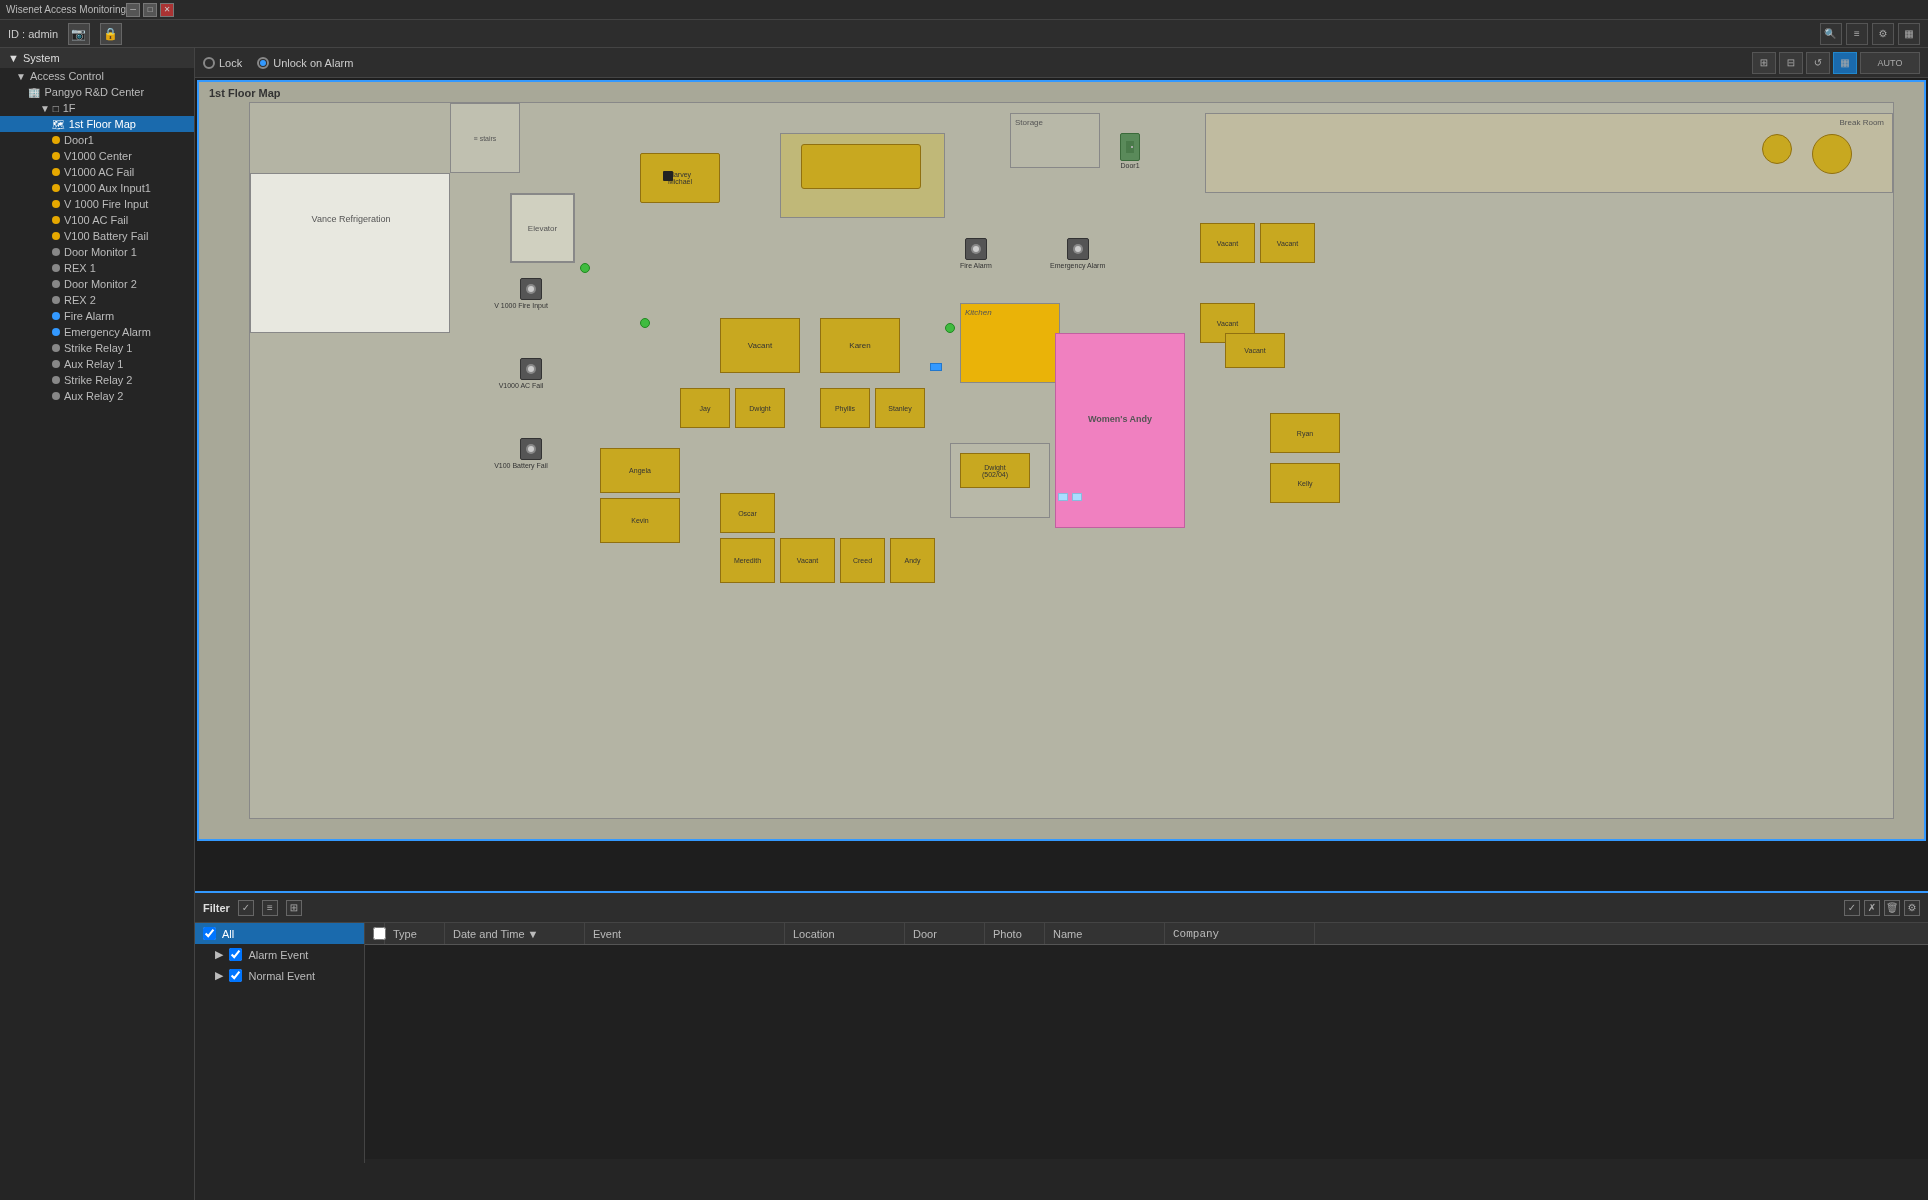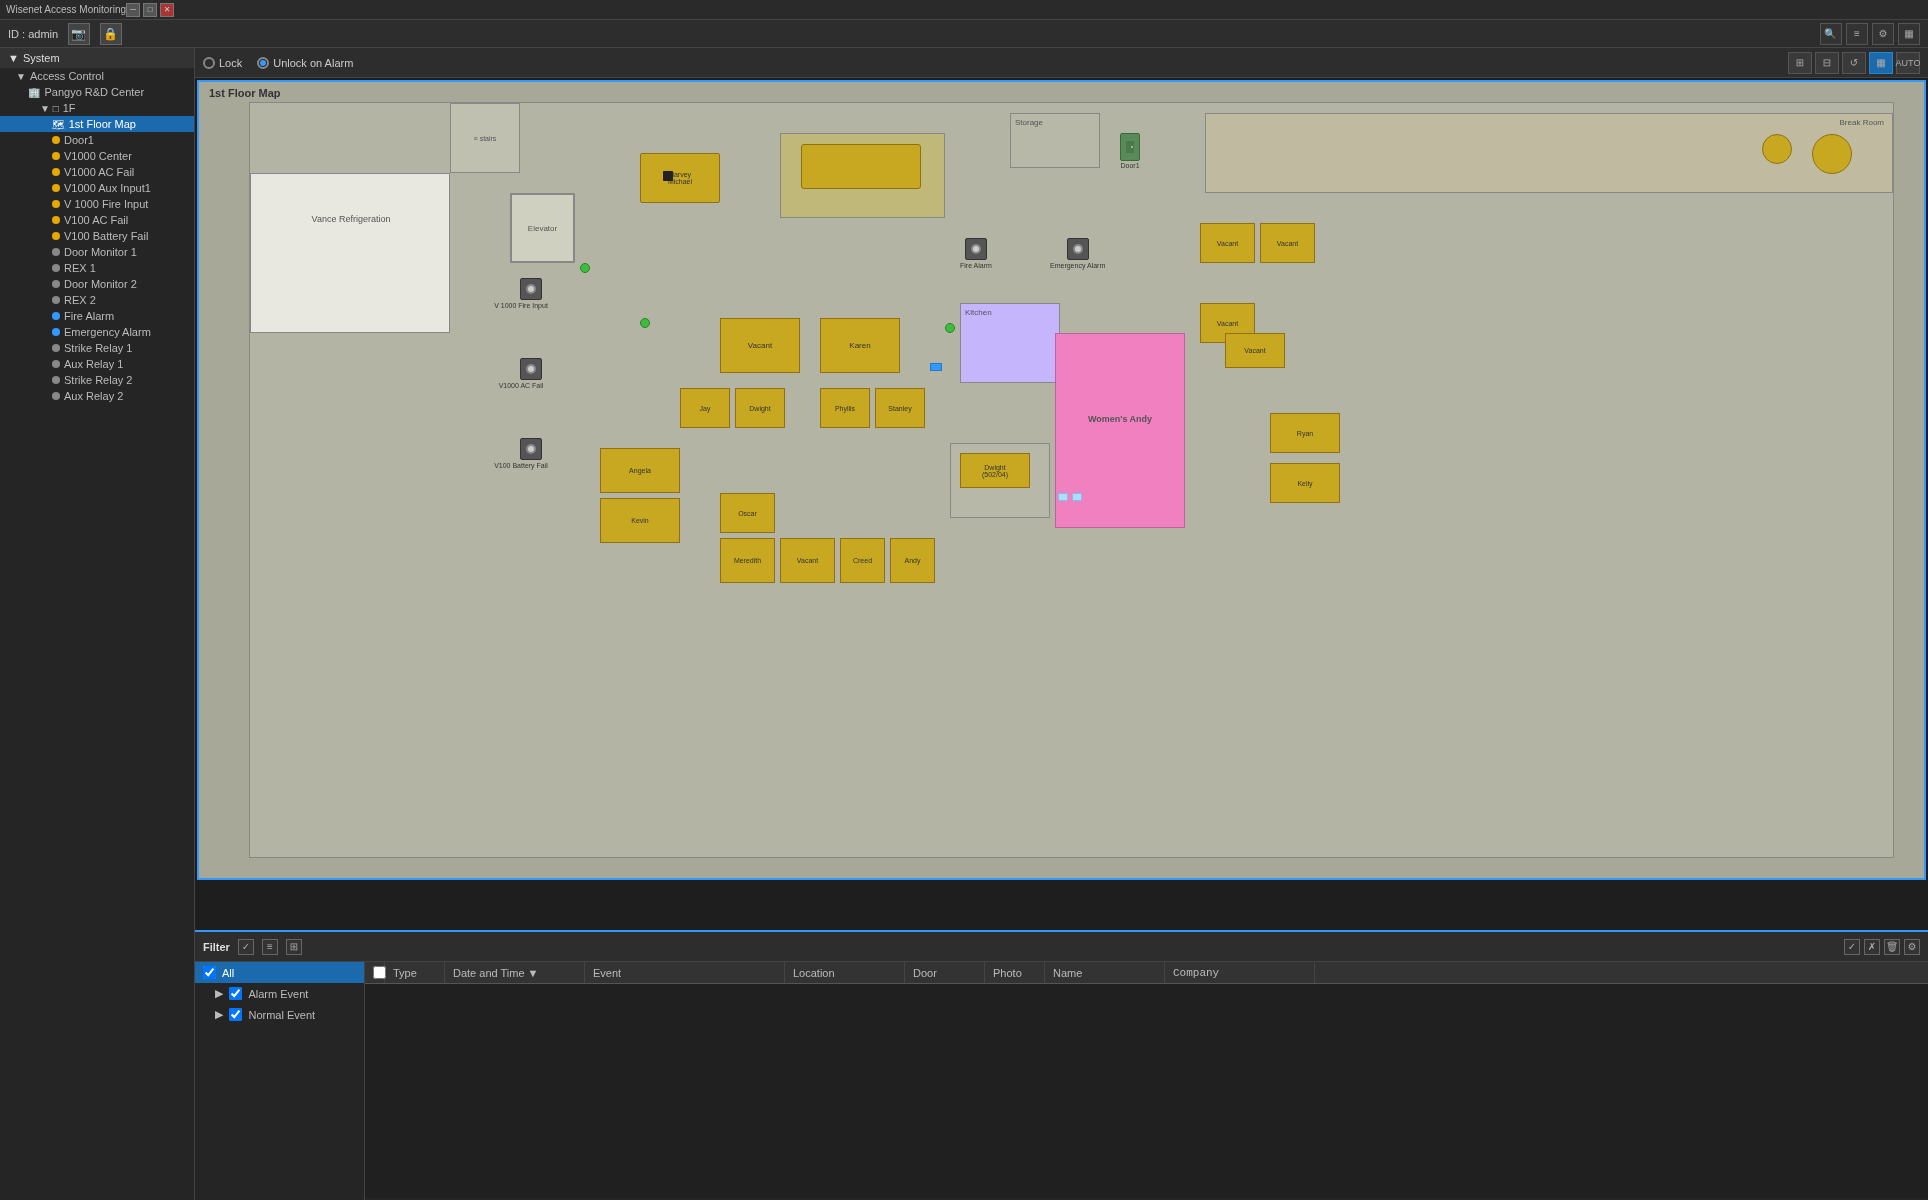--- a/index.html
+++ b/index.html
@@ -118,21 +118,21 @@
       flex: 1;
       position: relative;
       background: #2a2a2a;
       overflow: hidden;
       border: 2px solid #3399ff;
       margin: 2px;
     }
 
     
     #bottom-panel {
-      height: 270px;
+      height: 309px;
       background: #252525;
       border-top: 2px solid #3399ff;
       margin-top: 48px;
     }
 
     #filter-bar {
       height: 30px;
       background: #2d2d2d;
       border-bottom: 1px solid #444;
       display: flex;
@@ -350,21 +350,21 @@
       </div>
       <div class="radio-option">
         <div class="radio-circle selected"></div>
         <span>Unlock on Alarm</span>
       </div>
       <div id="toolbar-right">
         <div class="toolbar-btn">⊞</div>
         <div class="toolbar-btn">⊟</div>
         <div class="toolbar-btn">↺</div>
         <div class="toolbar-btn active">▦</div>
-        <div class="toolbar-btn" style="width:24px; font-size:9px;">AUTO</div>
+        <div class="toolbar-btn" style="width:60px; font-size:9px;">AUTO</div>
       </div>
     </div>
 
     <div id="map-container">
 
       <div style="position:relative; width:100%; height:100%; background:#a8a898;">
 
         <div class="floor-title">1st Floor Map</div>
 
         <div style="position:absolute; top:20px; left:50px; right:30px; bottom:20px; background:#b4b4a4; border:1px solid #888;">
@@ -500,21 +500,21 @@
           <div style="position:absolute; left:530px; top:435px; width:55px; height:45px; background:#c8a820; border:1px solid #907010; display:flex; align-items:center; justify-content:center;">
             <span style="font-size:7px; color:#333;">Vacant</span>
           </div>
           <div style="position:absolute; left:590px; top:435px; width:45px; height:45px; background:#c8a820; border:1px solid #907010; display:flex; align-items:center; justify-content:center;">
             <span style="font-size:7px; color:#333;">Creed</span>
           </div>
           <div style="position:absolute; left:640px; top:435px; width:45px; height:45px; background:#c8a820; border:1px solid #907010; display:flex; align-items:center; justify-content:center;">
             <span style="font-size:7px; color:#333;">Andy</span>
           </div>
 
-          <div style="position:absolute; left:710px; top:200px; width:100px; height:80px; background:#c4b5fd; border:1px solid #888;">
+          <div style="position:absolute; left:710px; top:200px; width:100px; height:80px; background:#eab308; border:1px solid #888;font-style:italic;">
             <div style="font-size:8px; color:#555; padding:4px;">Kitchen</div>
           </div>
 
           <div style="position:absolute; left:700px; top:340px; width:100px; height:75px; background:#b8b8a8; border:1px solid #888;">
             <div style="font-size:8px; color:#555; padding:20px 4px 4px; text-align:center;">Men's Room</div>
           </div>
 
           <div style="position:absolute; left:710px; top:350px; width:70px; height:35px; background:#c8a820; border:1px solid #907010; display:flex; align-items:center; justify-content:center;">
             <span style="font-size:7px; color:#333; text-align:center;">Dwight<br>(502/04)</span>
           </div>

